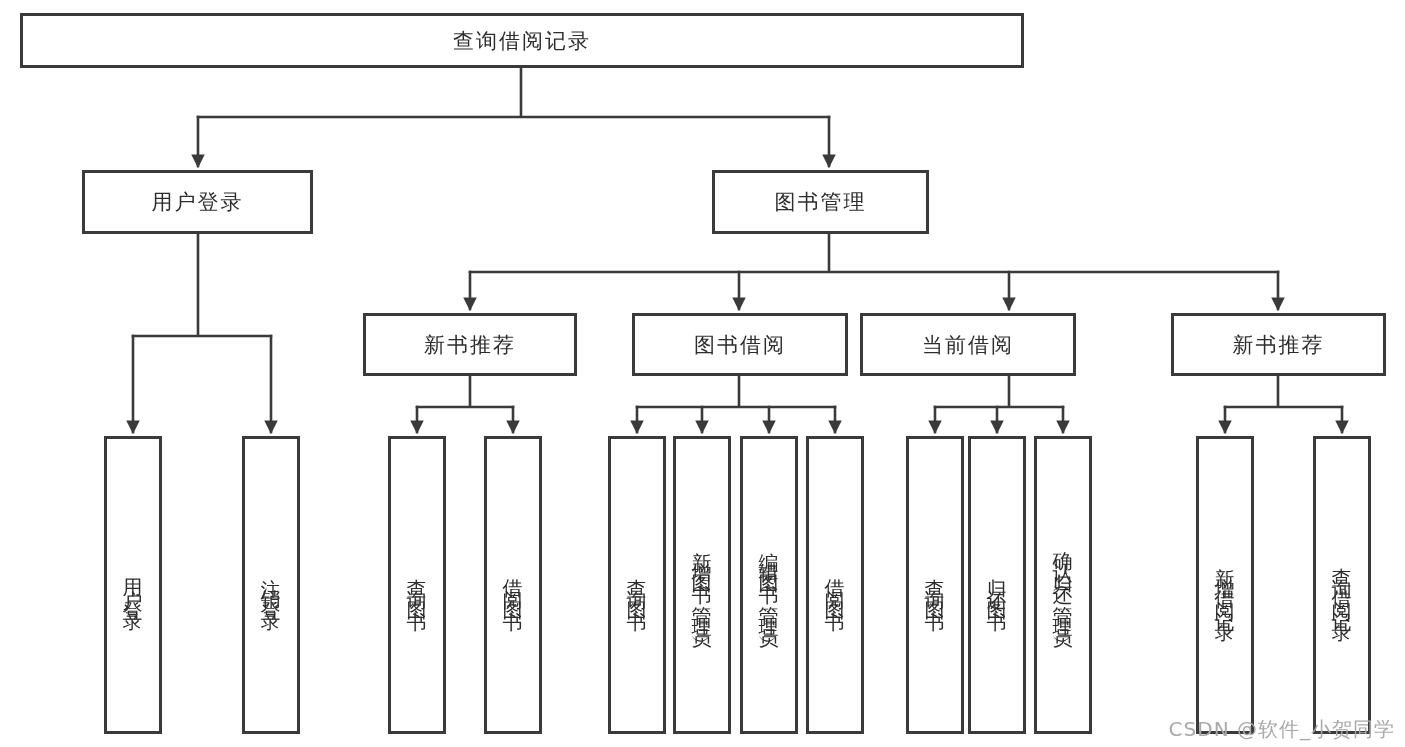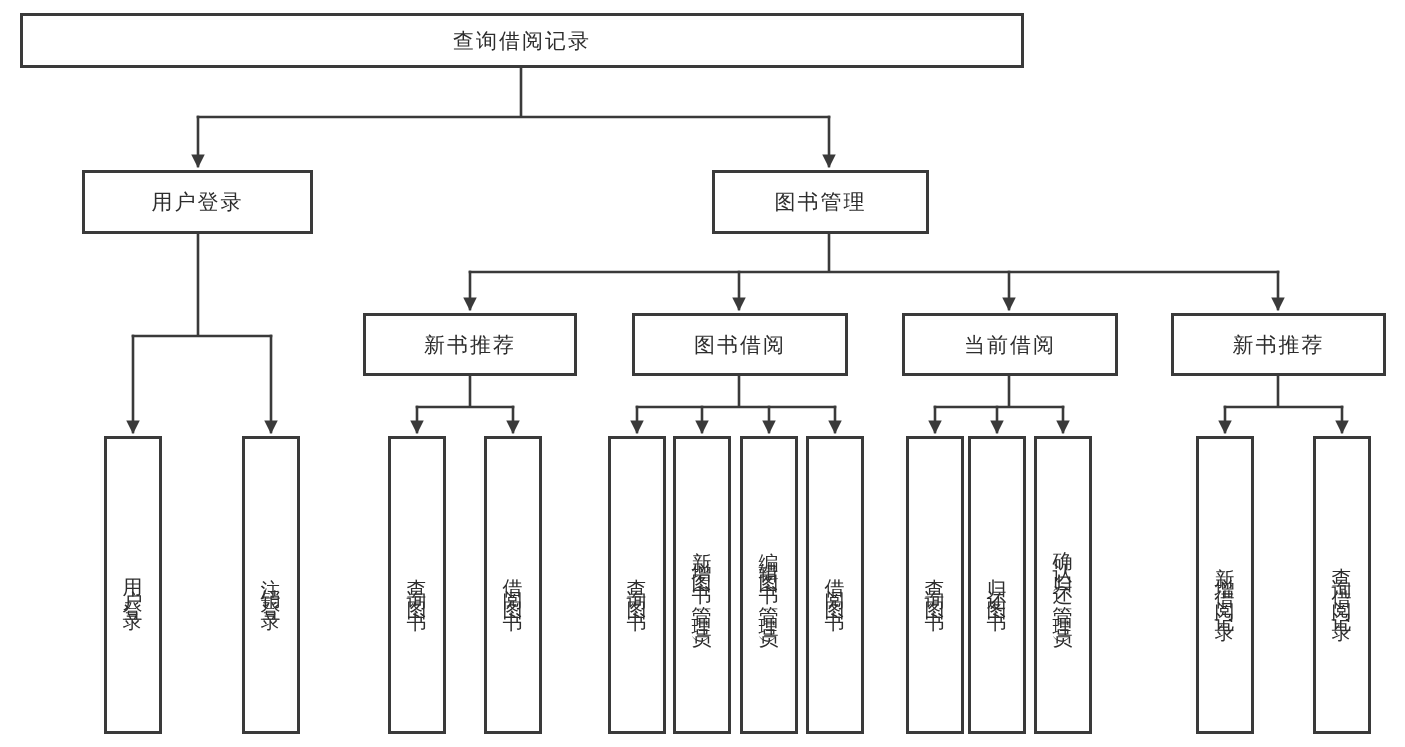--- a/index.html
+++ b/index.html
@@ -101,21 +101,21 @@
   <div class="node h" style="left:712px;top:170px;width:217px;height:64px">
     <span>图书管理</span>
   </div>
 
   <div class="node h" style="left:363px;top:313px;width:214px;height:63px">
     <span>新书推荐</span>
   </div>
   <div class="node h" style="left:632px;top:313px;width:216px;height:63px">
     <span>图书借阅</span>
   </div>
-  <div class="node h" style="left:902px;top:313px;width:216px;height:63px">
+  <div class="node h" style="left:860px;top:313px;width:216px;height:63px">
     <span>当前借阅</span>
   </div>
   <div class="node h" style="left:1171px;top:313px;width:215px;height:63px">
     <span>新书推荐</span>
   </div>
 
   <div class="node v" style="left:104px;top:436px;width:58px;height:298px">
     <span>用户登录</span>
   </div>
   <div class="node v" style="left:242px;top:436px;width:58px;height:298px">
@@ -152,13 +152,14 @@
     <span>确认归还（管理员）</span>
   </div>
 
   <div class="node v" style="left:1196px;top:436px;width:58px;height:298px">
     <span>新增借阅记录</span>
   </div>
   <div class="node v" style="left:1313px;top:436px;width:58px;height:298px">
     <span>查询借阅记录</span>
   </div>
 
+  <div class="watermark">CSDN @软件_小贺同学</div>
 </div>
 
 </body></html>

